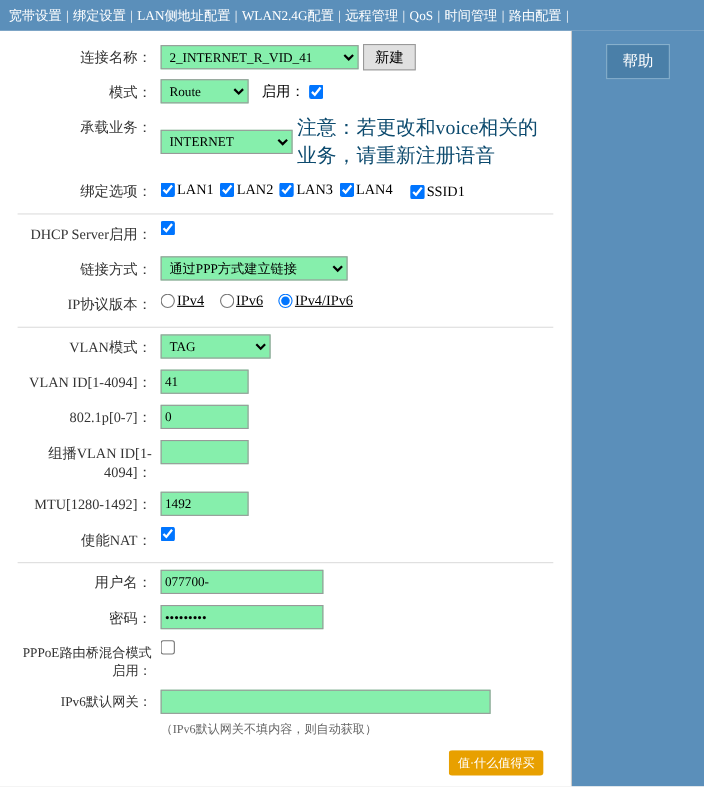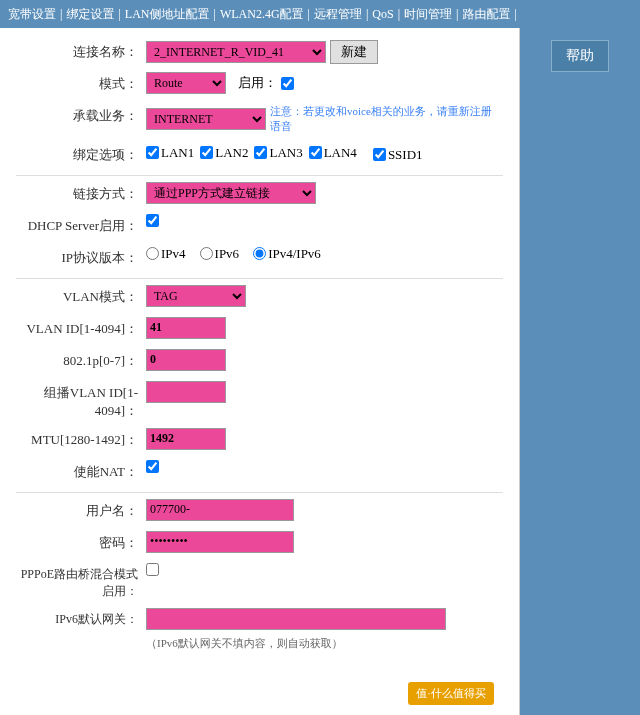--- a/index.html
+++ b/index.html
@@ -84,21 +84,21 @@
       flex: 1;
       display: flex;
       align-items: center;
       flex-wrap: wrap;
       gap: 4px;
     }
 
     select, input[type="text"], input[type="password"] {
       height: 22px;
       border: 1px solid #999;
-      background: #ec4899;
+      background: #86efac;
       font-size: 12px;
       padding: 1px 3px;
       font-family: SimSun, serif;
     }
 
     .conn-select { width: 180px; }
     .mode-select { width: 80px; }
     .service-select { width: 120px; }
     .link-select { width: 170px; }
     .vlan-mode-select { width: 100px; }
@@ -121,45 +121,46 @@
       gap: 6px;
     }
     .checkbox-item {
       display: flex;
       align-items: center;
       gap: 2px;
       white-space: nowrap;
     }
 
     .note-text {
-      font-size: 11px;
-      color: #3b82f6;
+      font-size: 18px;
+      color: #0c4a6e;
       line-height: 1.4;
       max-width: 230px;
     }
     .input-long { width: 300px; }
-    .input-vlan { width: 80px; font-weight: bold; }
+    .input-vlan { width: 80px; }
     .input-user { width: 148px; }
 
     .hint-text {
       font-size: 11px;
       color: #666;
       margin-top: 2px;
     }
 
     .divider {
       border: none;
       border-top: 1px solid #ddd;
       margin: 6px 0;
     }
 
     .radio-group {
       display: flex;
       align-items: center;
       gap: 14px;
+      text-decoration: underline;
     }
     .radio-item {
       display: flex;
       align-items: center;
       gap: 2px;
     }
 
     .enabled-row {
       display: flex;
       align-items: center;
@@ -244,32 +245,32 @@
             <input type="checkbox" checked="" style="">
             <span>SSID1</span>
           </div>
         </div>
       </div>
     </div>
 
     <hr class="divider">
 
     <div class="form-row">
+      <div class="form-label">DHCP Server启用：</div>
+      <div class="form-control">
+        <input type="checkbox" checked="" style="">
+      </div>
+    </div>
+
+    <div class="form-row">
       <div class="form-label">链接方式：</div>
       <div class="form-control">
         <select class="link-select">
           <option>通过PPP方式建立链接</option>
         </select>
-      </div>
-    </div>
-
-    <div class="form-row">
-      <div class="form-label">DHCP Server启用：</div>
-      <div class="form-control">
-        <input type="checkbox" checked="" style="">
       </div>
     </div>
 
     <div class="form-row">
       <div class="form-label">IP协议版本：</div>
       <div class="form-control">
         <div class="radio-group">
           <div class="radio-item">
             <input type="radio" name="ipver" style="">
             <span>IPv4</span>

